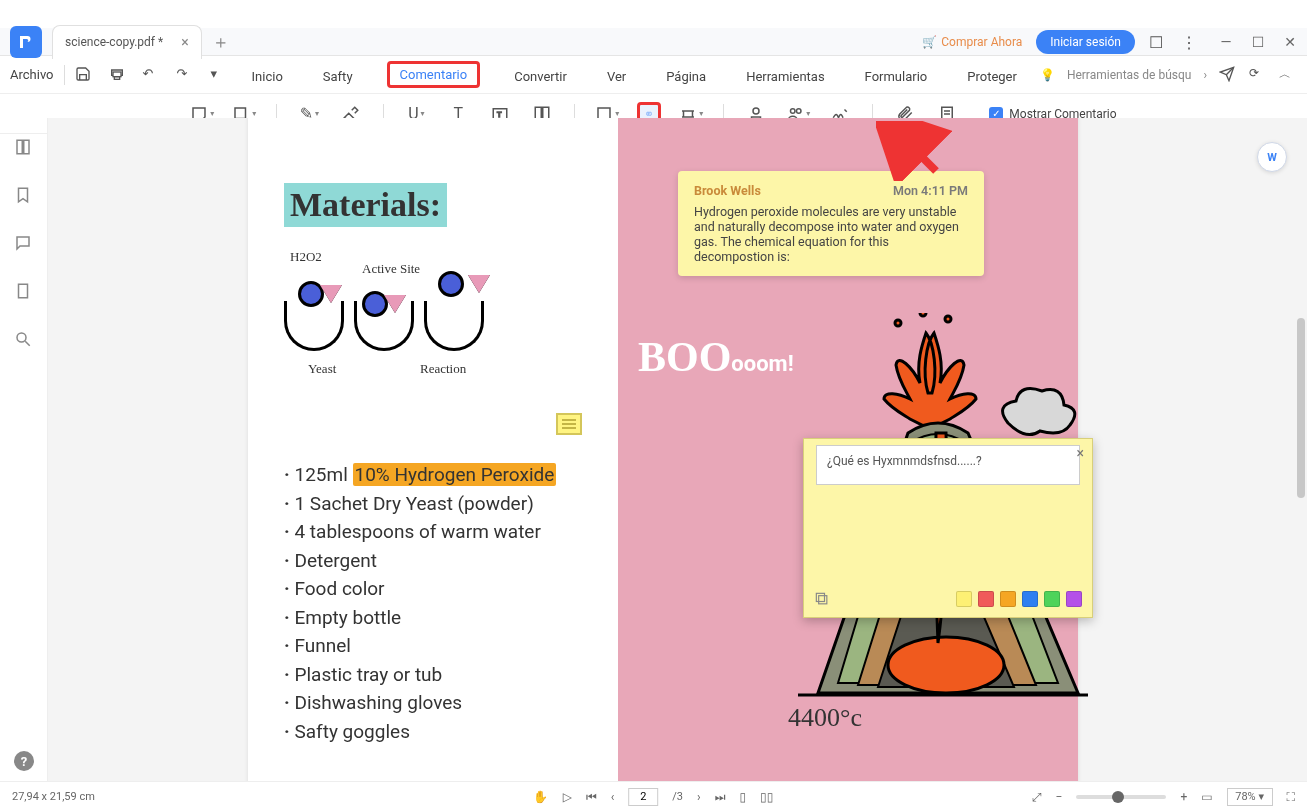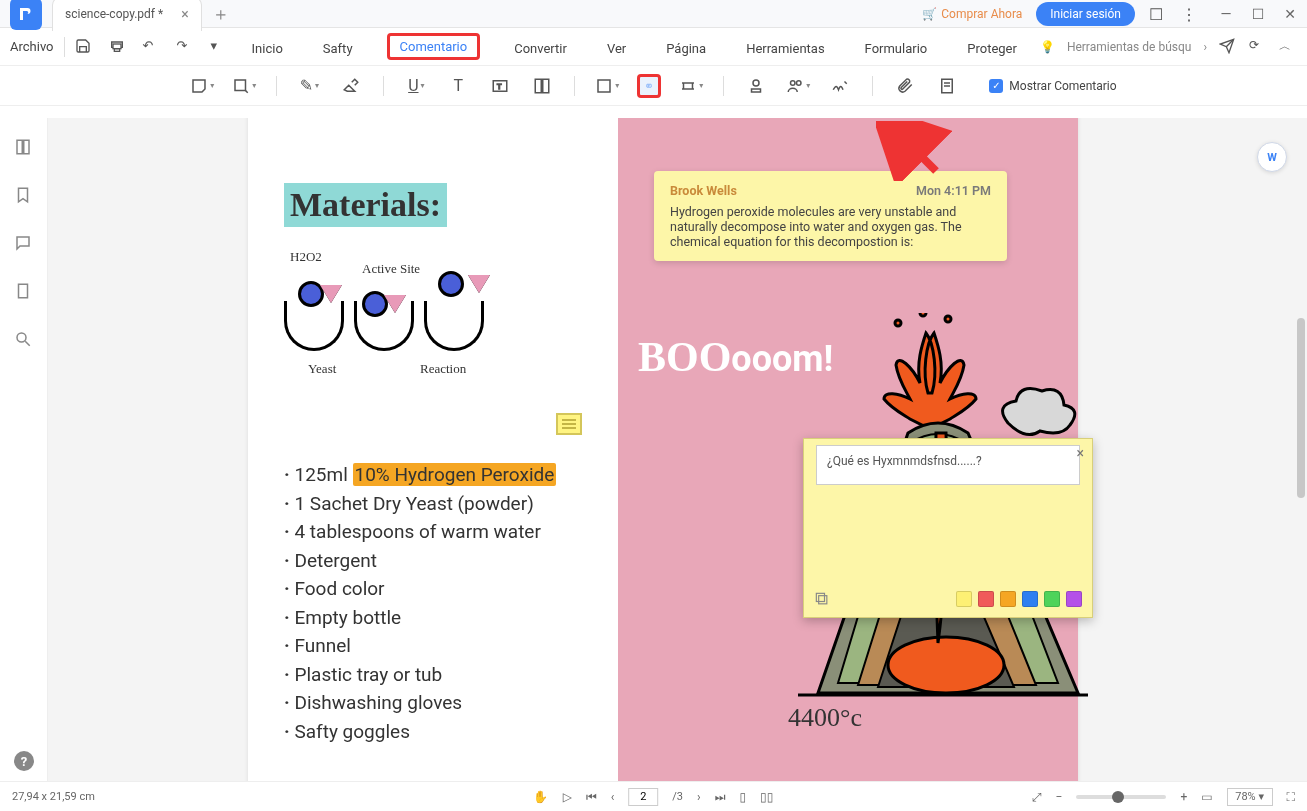--- a/index.html
+++ b/index.html
@@ -1,19 +1,19 @@
 <!DOCTYPE html>
 <html><head>
 <meta charset="utf-8">
 <style>
   * { margin: 0; padding: 0; box-sizing: border-box; font-family: -apple-system, BlinkMacSystemFont, "Segoe UI", Roboto, Arial, sans-serif; }
   body { background: #fff; width: 1307px; height: 811px; overflow: hidden; position: relative; color: #333; }
 
   
-  .title-bar { height: 28px; display: flex; align-items: center; background: #f8f9fb; border-bottom: 1px solid #e5e5e5; }
+  .title-bar { height: 28px; display: flex; align-items: center; background: #f8f9fb; border-bottom: 1px solid #e5e5e5; margin-top: 28px; }
   .app-logo { width: 32px; height: 32px; margin-left: 10px; background: #3b82f6; border-radius: 6px; display:flex; align-items:center; justify-content:center; }
   .app-logo svg { fill:#fff; }
   .tab { display:flex; align-items:center; height: 34px; margin-left:10px; padding:0 12px; background:#fff; border-radius:8px 8px 0 0; border:1px solid #e0e0e0; border-bottom:none; font-size:12px; color:#555; }
   .tab .close { margin-left:18px; font-size:14px; color:#888; cursor:pointer; }
   .plus-tab { margin-left:10px; font-size:18px; color:#888; cursor:pointer; }
   .title-right { margin-left:auto; display:flex; align-items:center; gap:14px; padding-right:10px; }
   .buy-link { color:#e88c4a; font-size:12px; display:flex; align-items:center; gap:4px; }
   .login-btn { background:#3b82f6; color:#fff; font-size:12px; padding:5px 14px; border-radius:14px; border:none; cursor:pointer; }
   .win-btns { display:flex; gap:18px; margin-left:6px; }
   .win-btn { width:14px; height:14px; color:#666; cursor:pointer; display:flex; align-items:center; justify-content:center; font-size:14px; }
@@ -66,27 +66,27 @@
 
   .list { margin-top:50px; font-family: Georgia, serif; font-size:19px; line-height:1.5; }
   .list li { list-style:none; }
   .list li::before { content:"· "; font-weight:bold; }
   .hl-orange { background:#f5a623; padding:0 2px; border-radius:2px; }
 
   .note-pin { position:absolute; left:308px; top:300px; width:26px; height:22px; background:#fff482; border:2px solid #d4c65a; display:flex; flex-direction:column; justify-content:space-evenly; padding:2px 4px; }
   .note-pin span { height:2px; background:#c4b545; display:block; }
 
   
-  .existing-note { position:absolute; top:58px; left:36px; width:353px; background:#fdf6a8; border-radius:4px; box-shadow:0 2px 6px rgba(0,0,0,.15); padding:12px 16px; font-size:12.5px; color:#444; }
+  .existing-note { position:absolute; top:58px; left:60px; width:306px; background:#fdf6a8; border-radius:4px; box-shadow:0 2px 6px rgba(0,0,0,.15); padding:12px 16px; font-size:12.5px; color:#444; }
   .existing-note .hdr { display:flex; justify-content:space-between; margin-bottom:6px; }
   .existing-note .author { color:#c98a3a; font-weight:700; }
   .existing-note .time { color:#7a7a7a; font-weight:600; }
 
   .boom-text { position:absolute; top:220px; left:20px; font-family:'Comic Sans MS', cursive; font-size:42px; color:#fff; font-weight:700; }
-  .boom-text small { font-size:36px; }
+  .boom-text small { font-size:22px; }
 
   
   .volcano { position:absolute; left:160px; top:200px; width:320px; height:420px; }
 
   .temp-label { position:absolute; left:540px; top:590px; font-family:'Comic Sans MS', cursive; font-size:26px; color:#333; }
 
   
   .sticky-popup { position:absolute; left:555px; top:325px; width:290px; background:#fdf6a8; border:1px solid #d8cf7a; box-shadow:0 3px 10px rgba(0,0,0,.25); font-size:12px; }
   .sticky-popup .close-x { position:absolute; top:6px; right:8px; font-size:14px; color:#777; cursor:pointer; }
   .sticky-popup .meta { padding:12px 14px 4px; color:#555; font-size:11px; }

